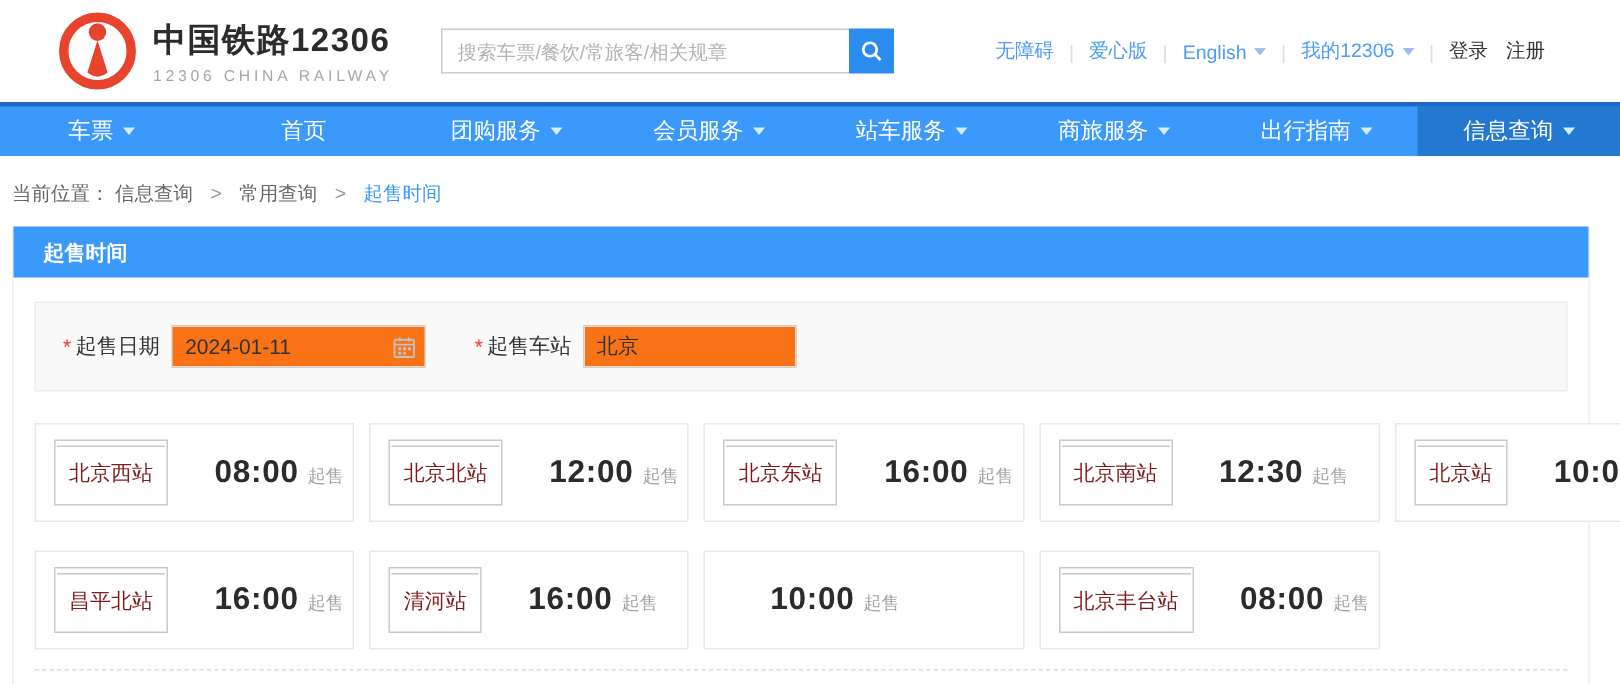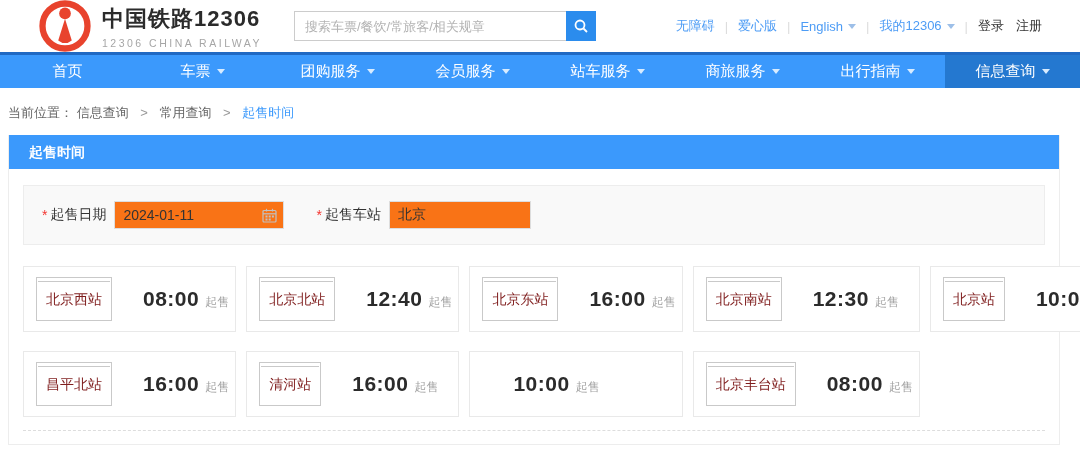--- a/index.html
+++ b/index.html
@@ -1,20 +1,20 @@
 <!DOCTYPE html>
 <html><head>
 <meta charset="utf-8">
 <style>
   * { margin:0; padding:0; box-sizing:border-box; }
   html,body { width:1080px; height:456px; overflow:hidden; background:#fff;
     font-family:"Liberation Sans","DejaVu Sans",sans-serif; }
 
   
-  .topbar { height:52px; display:flex; align-items:center; padding:0 38px 0 38px; background:#fff; }
+  .topbar { height:68px; display:flex; align-items:center; padding:0 50px 0 38px; background:#fff; }
   .logo { display:flex; align-items:center; cursor:pointer; }
   .emblem { width:54px; height:54px; margin-right:10px; flex:0 0 auto; }
   .logo-title { font-size:22px; font-weight:bold; color:#2b2b2b; letter-spacing:1px; }
   .logo-sub { font-size:10.5px; color:#a6a6a6; letter-spacing:2.5px; margin-top:3px; }
 
   .search { display:flex; margin-left:32px; height:30px; }
   .search input { width:272px; height:30px; border:1px solid #ccc; border-right:none;
     padding:0 10px; font-size:13px; color:#737373; outline:none; }
   .search input::placeholder { color:#b3b3b3; }
   .search-btn { width:30px; height:30px; background:#2b8ced; border:none; cursor:pointer;
@@ -121,25 +121,25 @@
       </a>
     <span class="sep">|</span>
     <a class="dark">登录</a>
     <span class="gap"></span>
     <a class="dark">注册</a>
   </div>
 </header>
 
 <nav class="mainnav">
   <div class="nav-item">
+      <span>车票</span>
+      <i class="caret-w"></i>
+    </div>
+  <div class="nav-item">
       <span>首页</span>
-    </div>
-  <div class="nav-item">
-      <span>车票</span>
-      <i class="caret-w"></i>
     </div>
   <div class="nav-item">
       <span>团购服务</span>
       <i class="caret-w"></i>
     </div>
   <div class="nav-item">
       <span>会员服务</span>
       <i class="caret-w"></i>
     </div>
   <div class="nav-item">
@@ -202,21 +202,21 @@
     <div class="card">
       <div class="sign"><span>北京西站</span></div>
       <div class="time-wrap">
           <span class="time">08:00</span>
           <span class="sale">起售</span>
         </div>
     </div>
     <div class="card">
       <div class="sign"><span>北京北站</span></div>
       <div class="time-wrap">
-          <span class="time">12:40</span>
+          <span class="time">12:00</span>
           <span class="sale">起售</span>
         </div>
     </div>
     <div class="card">
       <div class="sign"><span>北京东站</span></div>
       <div class="time-wrap">
           <span class="time">16:00</span>
           <span class="sale">起售</span>
         </div>
     </div>

